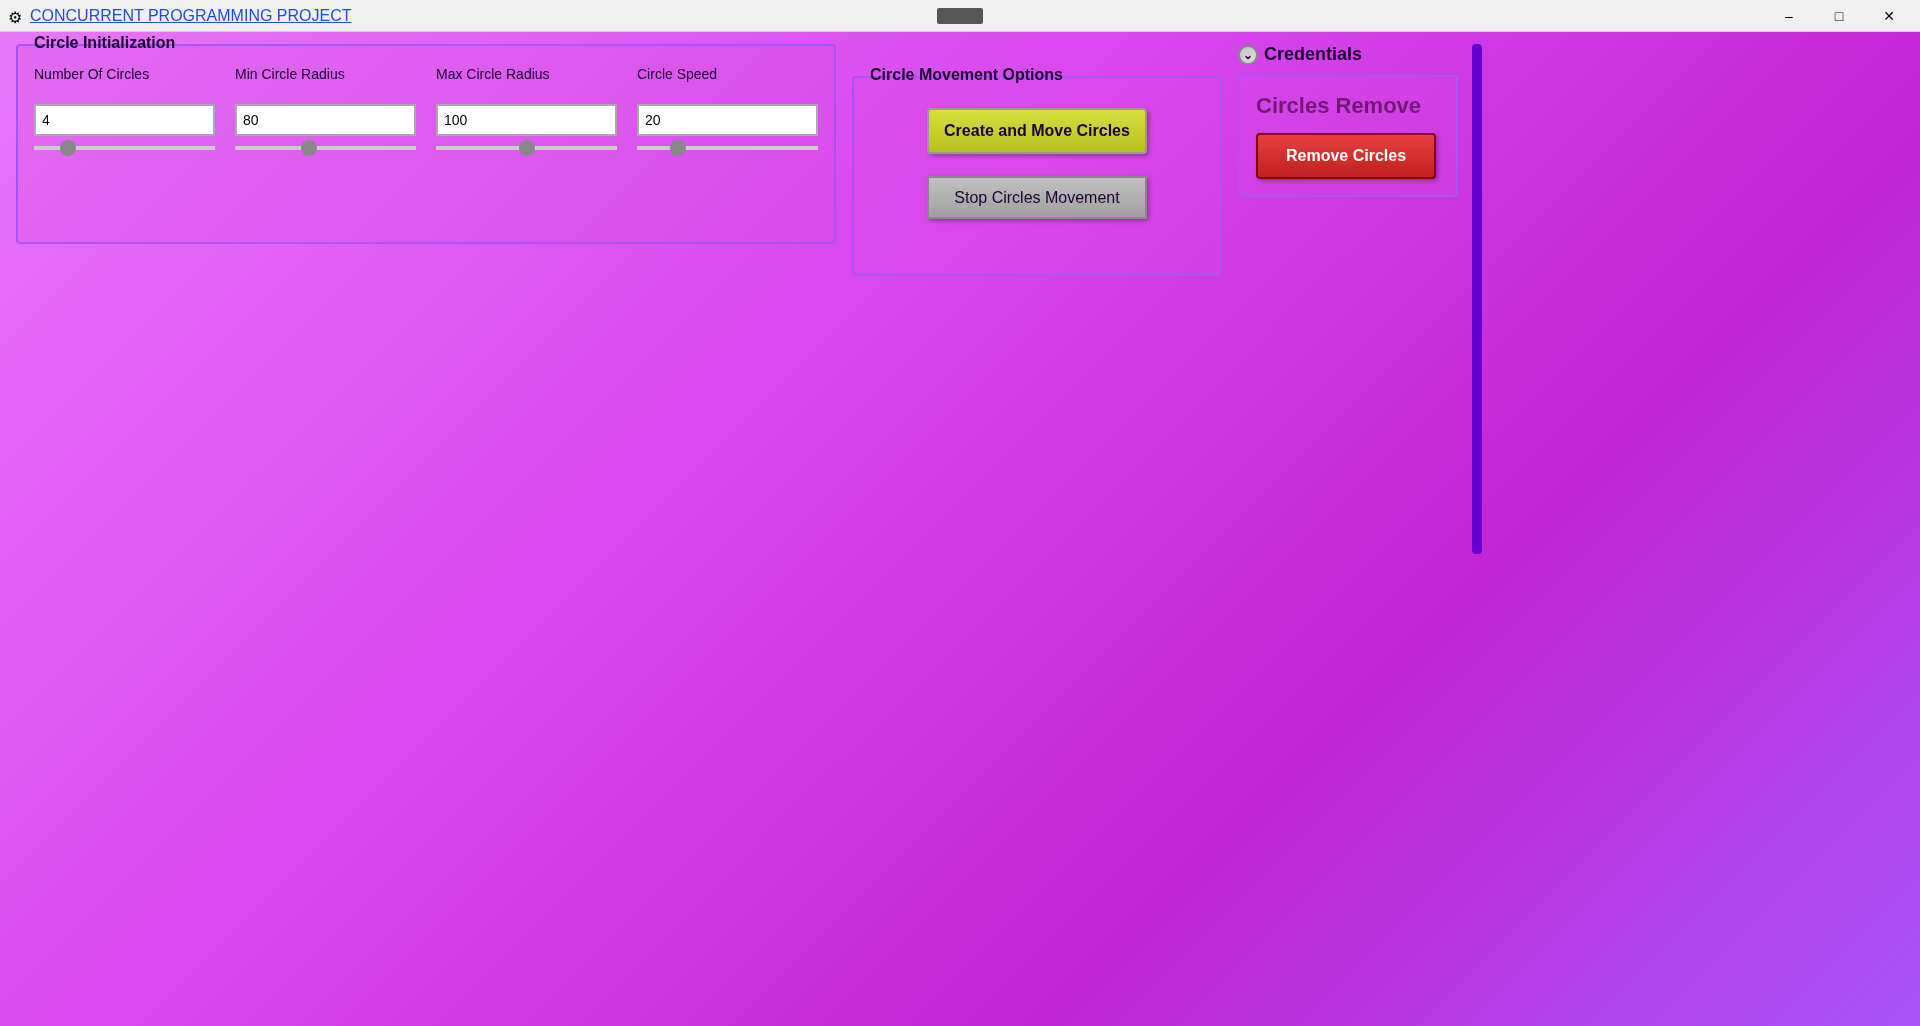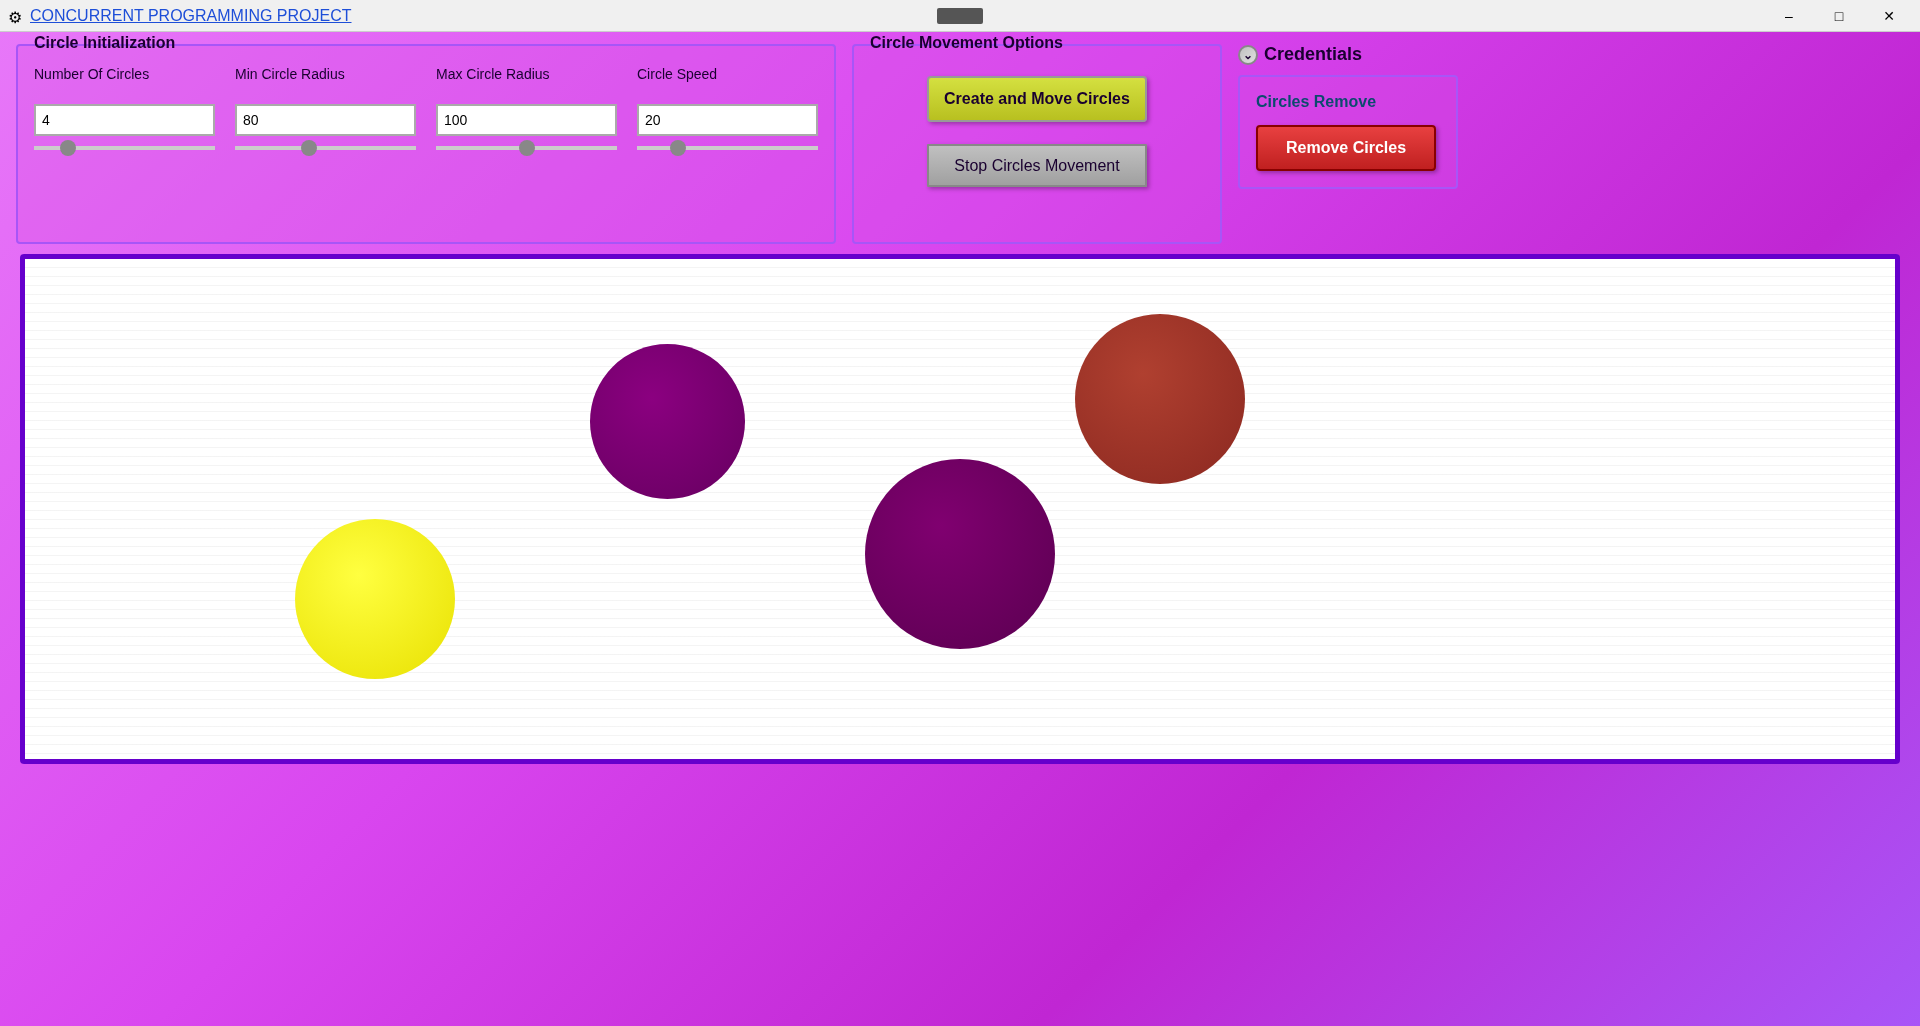--- a/index.html
+++ b/index.html
@@ -46,21 +46,21 @@
       font-size: 14px;
       display: flex;
       align-items: center;
       justify-content: center;
     }
 
     
     .main-content {
       padding: 12px 16px;
       display: flex;
-      flex-direction: column;
+      flex-direction: row;
       gap: 10px;
     }
 
     
     .top-row {
       display: flex;
       gap: 16px;
       align-items: flex-start;
     }
 
@@ -137,20 +137,21 @@
       height: 16px;
       background: #888;
       border-radius: 50%;
       cursor: pointer;
     }
 
     
     .movement-panel {
       flex: 0 0 370px;
       min-height: 200px;
+      margin-top: 32px;
     }
 
     .movement-panel-inner {
       margin-top: 20px;
       display: flex;
       flex-direction: column;
       gap: 22px;
       align-items: center;
     }
 
@@ -213,23 +214,23 @@
     .remove-panel {
       border: 2px solid #a855f7;
       border-radius: 4px;
       padding: 16px;
       position: relative;
       background: rgba(216, 80, 230, 0.3);
       width: 220px;
     }
 
     .remove-panel-title {
-      font-size: 16px;
+      font-size: 22px;
       font-weight: bold;
-      color: #0c4a6e;
+      color: #701a75;
       margin-bottom: 14px;
     }
 
     .btn-remove {
       width: 180px;
       height: 46px;
       background: linear-gradient(to bottom, #e84040, #c02020);
       border: 2px solid #880000;
       border-radius: 4px;
       font-size: 16px;

